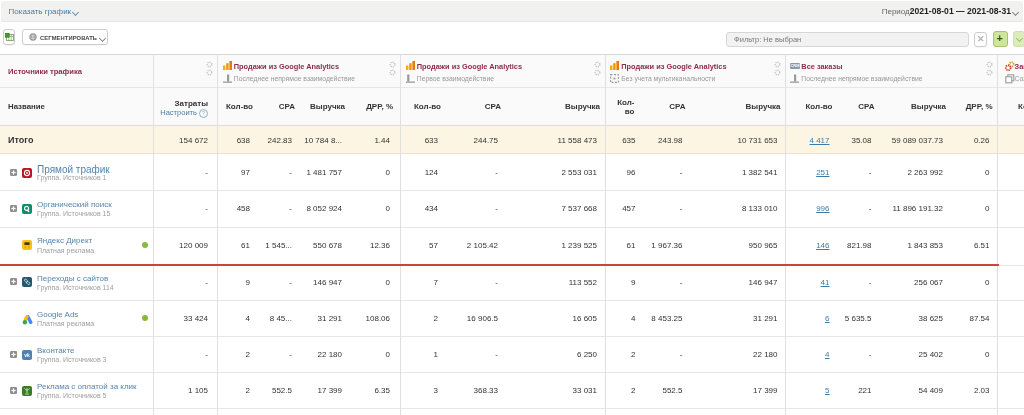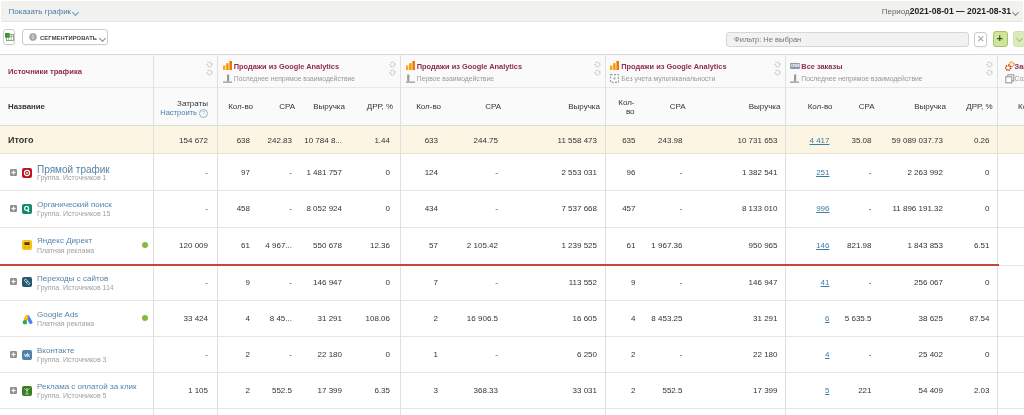--- a/index.html
+++ b/index.html
@@ -1,20 +1,20 @@
 <!DOCTYPE html>
 <html><head><meta charset="utf-8"><title>t</title><style>
 html,body{margin:0;padding:0;background:#fff}
 svg{display:block}
 #page{position:relative;width:1024px;height:415px;overflow:hidden;background:#fff;
  font-family:"Liberation Sans",sans-serif;-webkit-font-smoothing:antialiased}
 .abs{position:absolute}
 .n{position:absolute;font-size:8px;color:#333;white-space:nowrap}
 .lk{color:#3e7ca6;text-decoration:underline}
-.lab{position:absolute;font-size:8px;font-weight:normal;color:#333;white-space:nowrap}
+.lab{position:absolute;font-size:8px;font-weight:bold;color:#333;white-space:nowrap}
 .link{color:#4a7ba6}
 .btn{background:#fff;border:1px solid #ccc;border-radius:3px;box-sizing:border-box;
  box-shadow:0 1px 1px rgba(0,0,0,0.04)}
 .chev{position:absolute;width:4px;height:4px;border-right:1.3px solid #777;border-bottom:1.3px solid #777;
  transform:rotate(45deg)}
 .qm{display:inline-block;width:7px;height:7px;border:0.8px solid #8fb0c8;border-radius:50%;font-size:5.5px;
  line-height:7px;text-align:center;color:#8fb0c8;vertical-align:0.5px}
 </style></head><body>
 <div id="page">
     <div class="abs" style="left:1px;top:1px;width:1022px;height:21px;background:#f1f1ef;border-radius:2px;border-bottom:1px solid #e6e6e4;box-sizing:border-box"></div>
@@ -289,21 +289,21 @@
         <rect x="2.4" y="2.2" width="5.2" height="2.8" rx="0.5" fill="#4c3a05"></rect>
         <rect x="2.4" y="6.2" width="1.6" height="2.2" fill="#e8a80c"></rect>
         <rect x="6" y="6.2" width="1.6" height="2.2" fill="#e8a80c"></rect>
       </svg>
     </div>
 <div class="abs" style="left:37px;top:236.39999999999998px;font-size:8px;color:#5584ab;white-space:nowrap">Яндекс Директ</div>
 <div class="abs" style="left:37px;top:246.7px;font-size:7px;color:#a0a0a0;white-space:nowrap">Платная реклама</div>
 <div class="abs" style="left:141.5px;top:241.7px;width:6px;height:6px;border-radius:50%;background:#85ba3c"></div>
 <div class="abs n" style="right:816px;top:240.7px">120 009</div>
 <div class="abs n" style="right:774px;top:240.7px">61</div>
-<div class="abs n" style="right:732px;top:240.7px">4 967...</div>
+<div class="abs n" style="right:732px;top:240.7px">1 545...</div>
 <div class="abs n" style="right:682px;top:240.7px">550 678</div>
 <div class="abs n" style="right:634px;top:240.7px">12.36</div>
 <div class="abs n" style="right:586px;top:240.7px">57</div>
 <div class="abs n" style="right:526px;top:240.7px">2 105.42</div>
 <div class="abs n" style="right:427px;top:240.7px">1 239 525</div>
 <div class="abs n" style="right:388.5px;top:240.7px">61</div>
 <div class="abs n" style="right:341.5px;top:240.7px">1 967.36</div>
 <div class="abs n" style="right:246.5px;top:240.7px">950 965</div>
 <div class="abs n lk" style="right:194.5px;top:240.7px">146</div>
 <div class="abs n" style="right:152.5px;top:240.7px">821.98</div>

